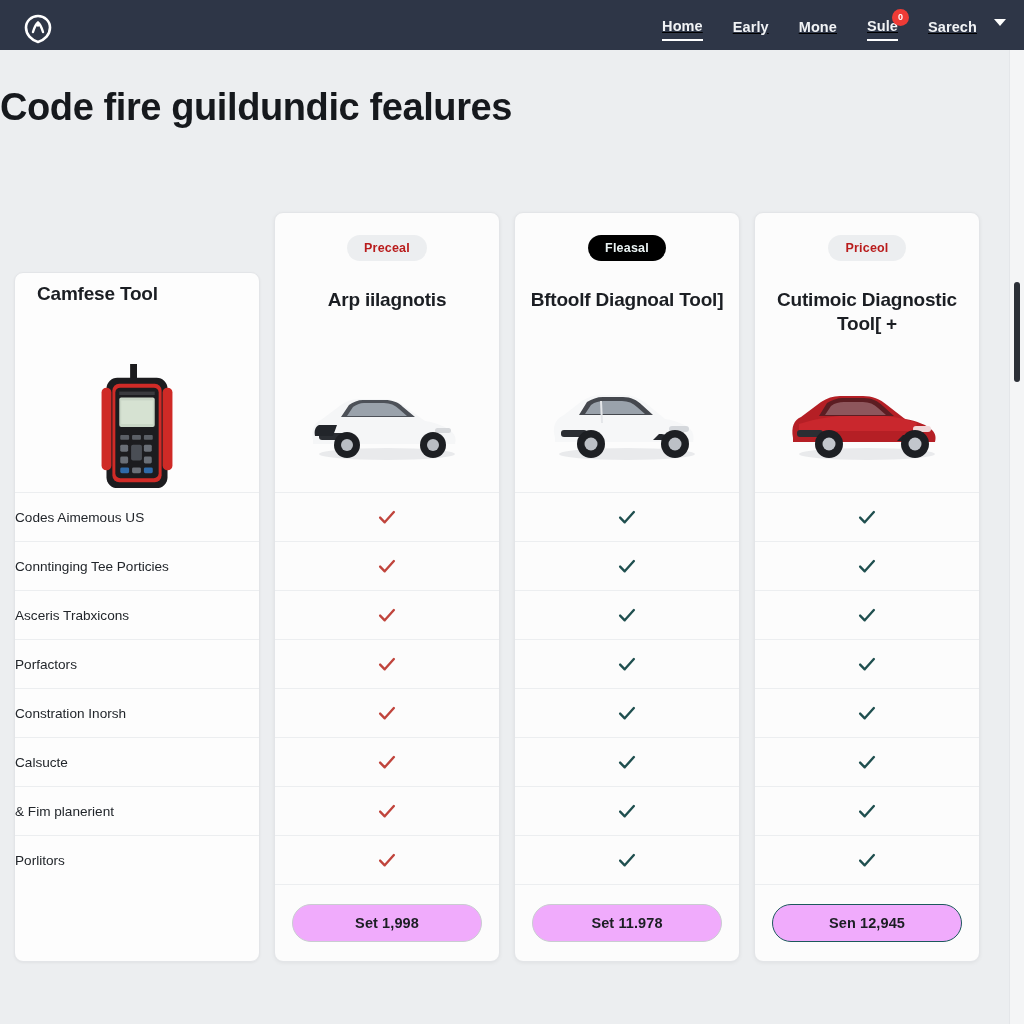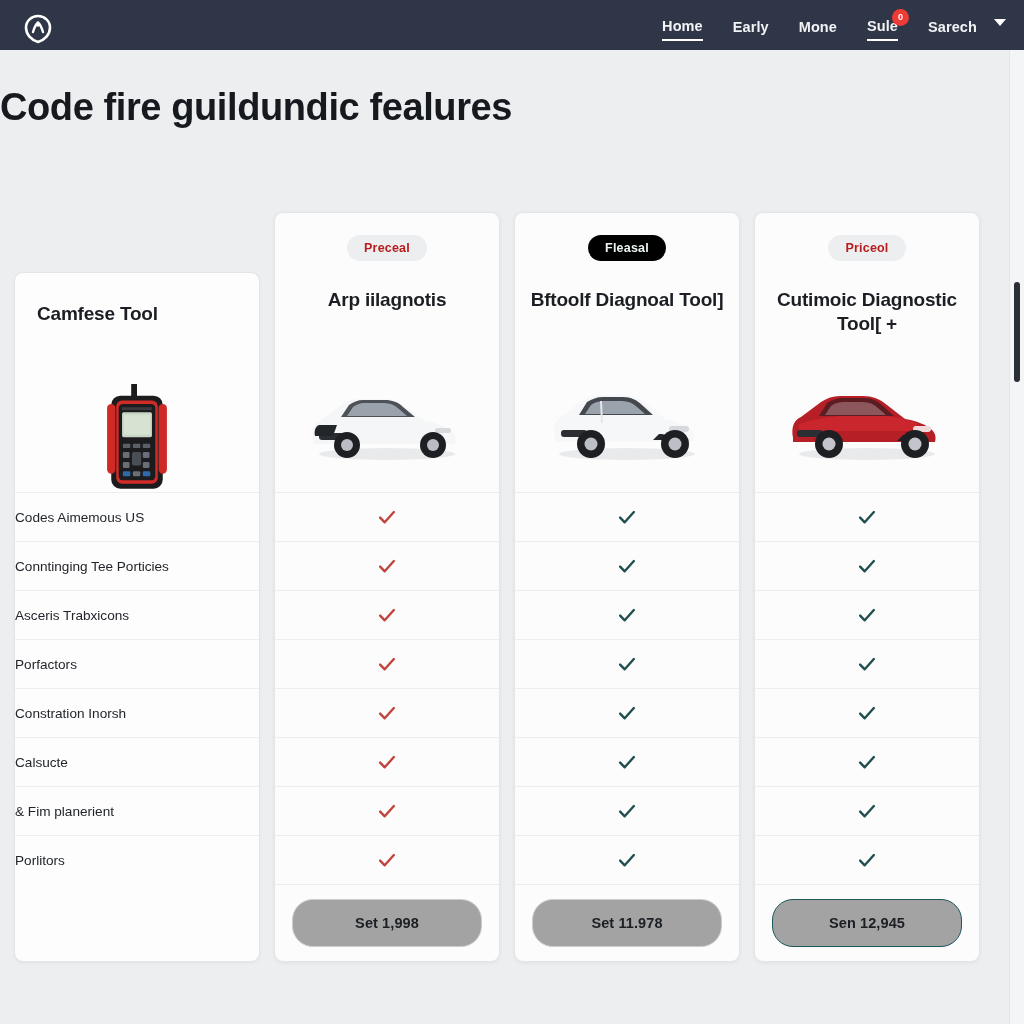--- a/index.html
+++ b/index.html
@@ -8,21 +8,21 @@
     font-family: "Liberation Sans", sans-serif;
     background: #eceef0;
     overflow: hidden;
   }
 
   
   .navbar {
     position: absolute; top: 0; left: 0;
     width: 1024px; height: 58px;
     background: #2e3647;
-    display: flex; align-items: center;
+    display: flex; align-items: center; text-decoration: underline;
   }
   .logo-wrap {
     margin-left: 18px; width: 40px; height: 40px;
     display: flex; align-items: center; justify-content: center;
   }
   .nav-links {
     margin-left: auto; margin-right: 18px;
     display: flex; align-items: center; gap: 30px;
   }
   .nav-link {
@@ -79,21 +79,21 @@
   .feature-col {
     width: 246px;
     background: #fdfdfd;
     border: 1px solid #e3e5e8;
     border-radius: 9px;
     box-shadow: 0 1px 3px rgba(0,0,0,.05);
     margin-top: 60px;
     overflow: hidden;
   }
   .feature-head {
-    height: 220px; padding: 30px 22px 0;
+    height: 220px; padding: 10px 22px 0;
     display: flex; flex-direction: column; align-items: flex-start;
     border-bottom: 1px solid #eceef0;
     gap: 41px;
   }
   .feature-head h2 {
     font-size: 19px; font-weight: 600; color: #1b1e23;
     letter-spacing: -0.2px;
   }
   .scanner-img {
     margin: 18px auto 0;
@@ -142,23 +142,23 @@
     height: 49px;
     display: flex; align-items: center; justify-content: center;
     border-bottom: 1px solid #eceef0;
   }
   .check { width: 22px; height: 22px; display: block; }
   .card-foot {
     height: 76px;
     display: flex; align-items: center; justify-content: center;
   }
   .cta {
-    width: 190px; height: 48px;
+    width: 190px; height: 38px;
     border-radius: 21px;
-    background: #a3a3a3;
+    background: #f0abfc;
     border: 1px solid #c9ccd1;
     font-family: "Liberation Sans", sans-serif;
     font-size: 14.5px; font-weight: 600; color: #1b1e23;
     letter-spacing: .1px;
     cursor: pointer;
   }
   .cta.accent { border: 1.6px solid #1c595c; }
 
   
   .scrollbar-track {

